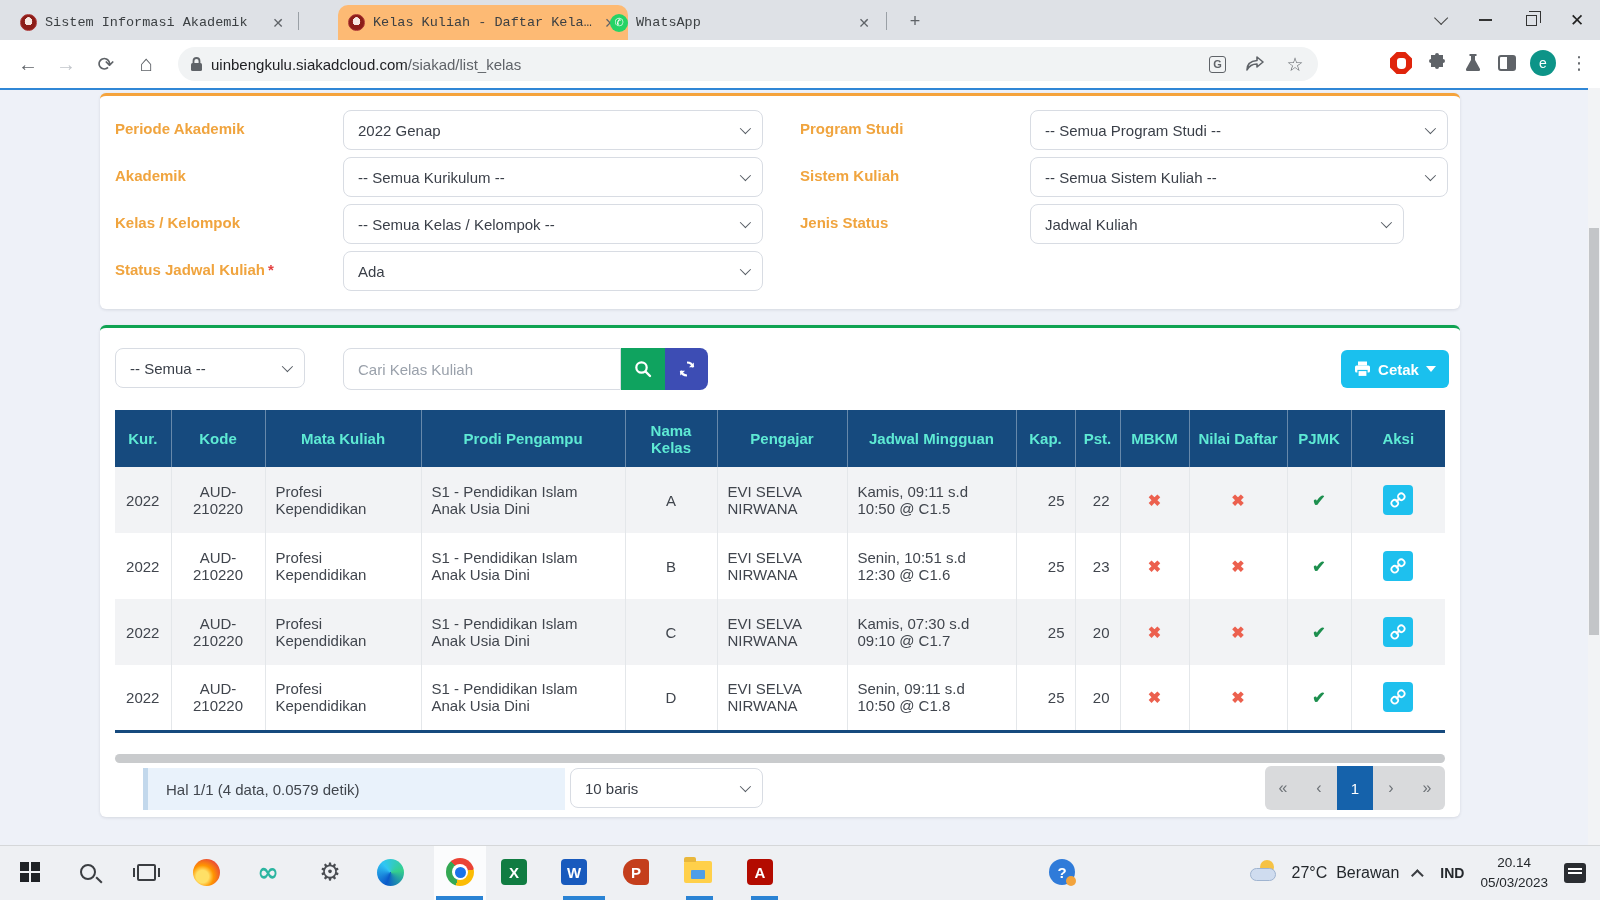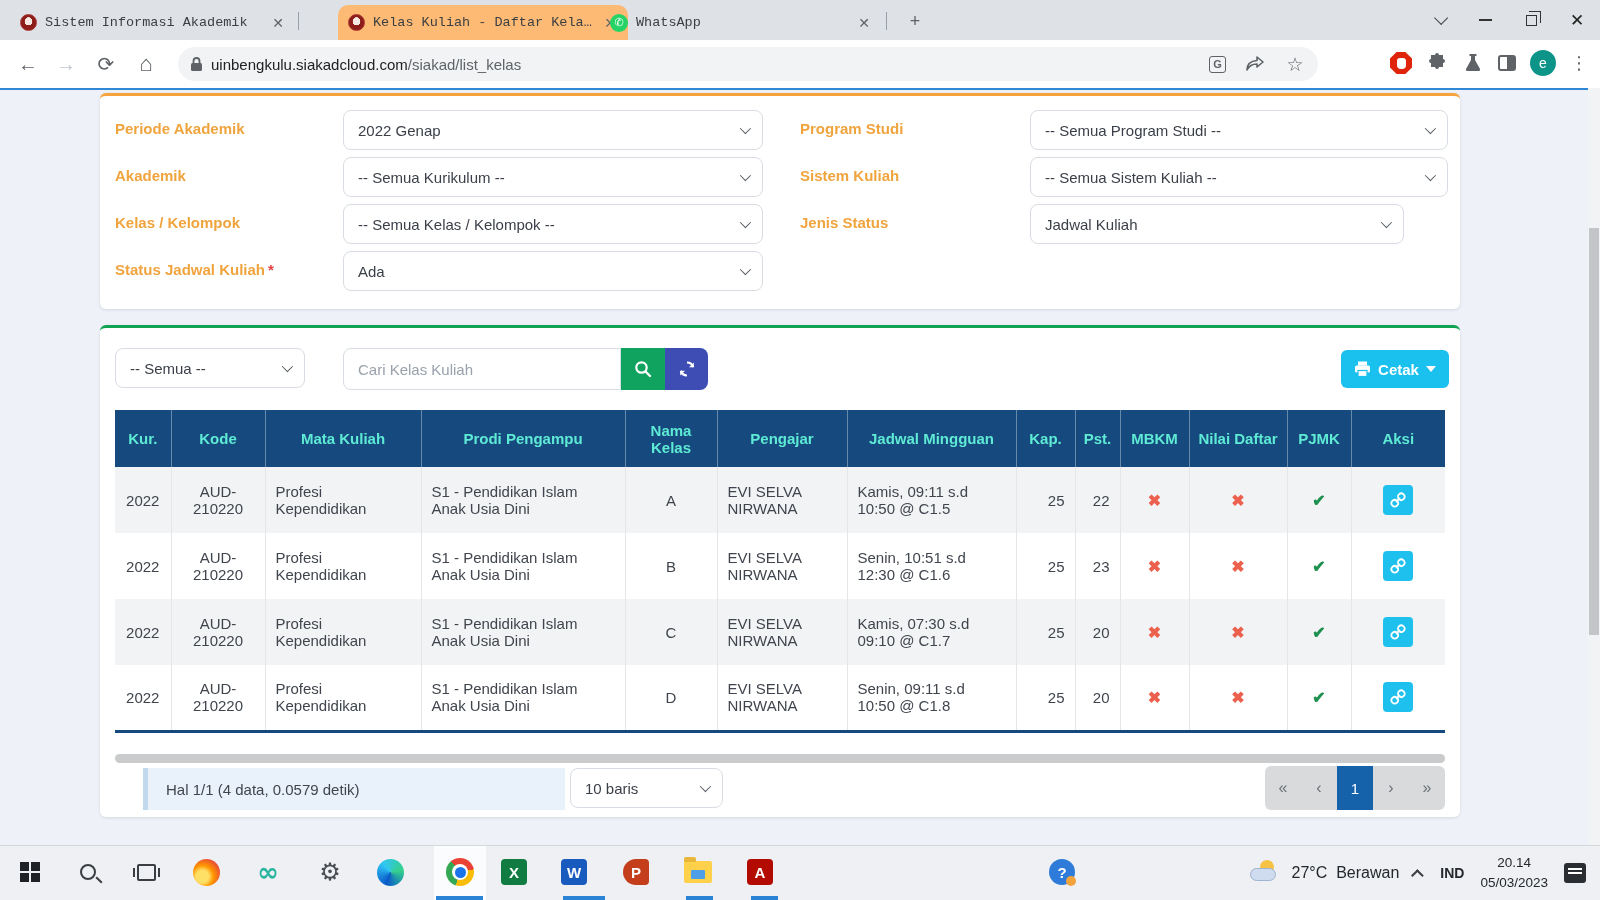--- a/index.html
+++ b/index.html
@@ -75,21 +75,21 @@
   table.kelas tr.odd td { background:#f2f3f5; }
   .tc { text-align:center; } .tr { text-align:right; }
   .mark-x { color:#ec604e; font-size:16px; font-weight:bold; }
   .mark-v { color:#1d8f4e; font-size:16px; font-weight:bold; }
   .btn-link { width:30px; height:30px; background:#1ec0ee; border:none; border-radius:4px; display:inline-flex; align-items:center; justify-content:center; }
 
   .hscroll { position:absolute; left:15px; top:426px; width:1330px; height:9px; background:#c9cbcd; border-radius:5px; }
 
   
   .pageinfo { position:absolute; left:15px; top:440px; width:422px; height:42px; background:#e9f2fb; border-left:5px solid #c2d8ec; display:flex; align-items:center; padding-left:18px; font-size:15px; color:#41464d;margin-left:28px; }
-  .barissel { position:absolute; left:470px; top:440px; width:153px; }
+  .barissel { position:absolute; left:470px; top:440px; width:193px; }
   .pager { position:absolute; right:15px; top:438px; height:44px; background:#d9dadc; border-radius:6px; display:flex; overflow:hidden; }
   .pgbtn { width:36px; height:44px; display:flex; align-items:center; justify-content:center; font-size:16px; color:#6d7277; }
   .pgbtn.active { background:#1562ab; color:#fff; font-size:15px; }
 
   
   .taskbar { position:absolute; left:0; top:845px; width:1600px; height:55px; background:#eef0f3; border-top:1px solid #d5d7d9; }
   .tbtn { position:absolute; top:6px; width:44px; height:40px; display:flex; align-items:center; justify-content:center; }
   .winlogo { width:20px; height:20px; display:grid; grid-template-columns:9px 9px; grid-template-rows:9px 9px; gap:2px; }
   .winlogo div { background:#1e2125; }
   .tsearch { width:16px; height:16px; border:2px solid #3a3d41; border-radius:50%; position:relative; }

